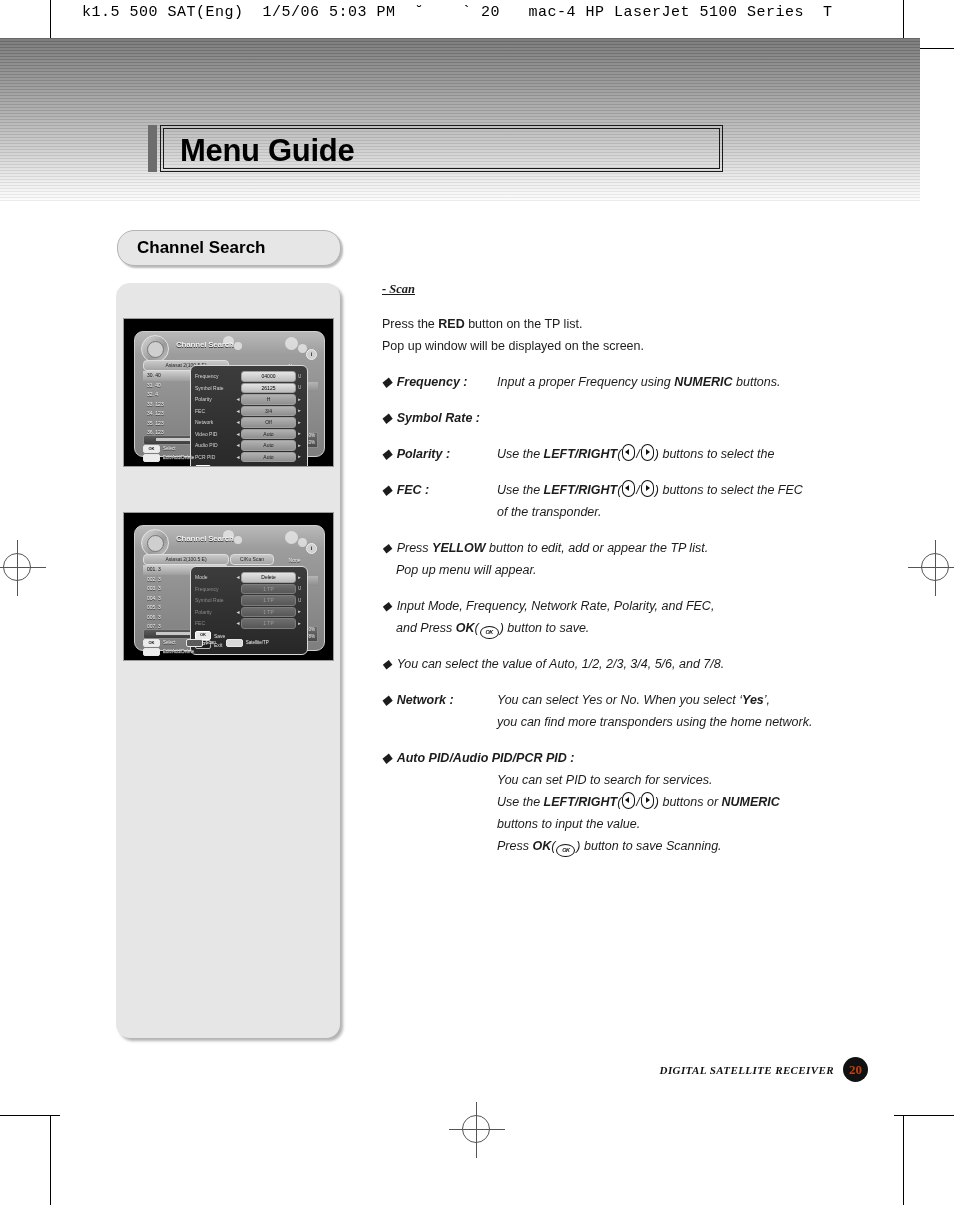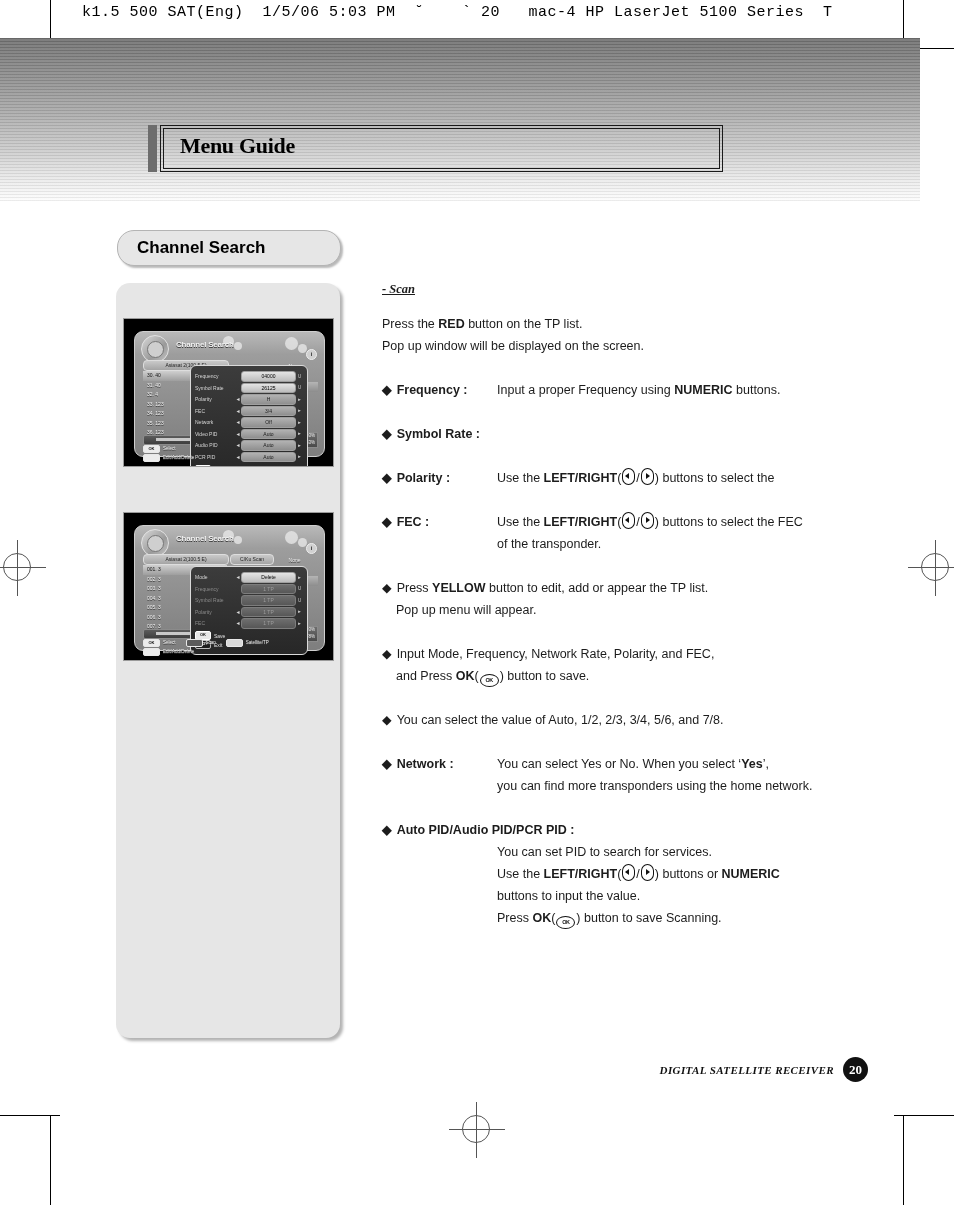--- a/index.html
+++ b/index.html
@@ -46,22 +46,22 @@
     border:1px solid #1a1a1a;
     box-shadow:inset 0 0 0 2px #ffffff00;
     background:transparent;
   }
   .title-box:after{
     content:"";position:absolute;left:2px;top:2px;right:2px;bottom:2px;
     border:1px solid #1a1a1a;
   }
   .title-text{
     position:absolute;left:32px;top:8px;
-    font-size:22px;font-weight:bold;color:#000;letter-spacing:-0.3px;
-    font-family:Liberation Serif, serif;
+    font-size:31px;font-weight:bold;color:#000;letter-spacing:-0.3px;
+    font-family:Liberation Sans, sans-serif;
   }
 
   
   .pill{
     position:absolute;left:117px;top:230px;width:222px;height:34px;
     background:#e6e6e6;border:1px solid #b4b4b4;border-radius:17px;
     box-shadow:2px 2px 2px rgba(0,0,0,0.28);
   }
   .pill-text{
     position:absolute;left:19px;top:7px;font-size:17px;font-weight:bold;color:#000;
@@ -184,21 +184,21 @@
   .lg-txt{font-size:4.5px;color:#ededed;text-shadow:0 1px 0 #3a3a3a;}
 
   
   .content{position:absolute;left:382px;top:282px;width:470px;color:#1c1c1c;}
   .sec-head{
     font-size:12.5px;font-weight:bold;font-style:italic;
     font-family:"Liberation Serif",serif;
     text-decoration:underline;margin-bottom:16px;
   }
   .para{font-size:12.5px;line-height:22px;}
-  .blk{margin-top:22px;}
+  .blk{margin-top:14px;font-style:italic;}
   .row2{display:flex;font-size:12.5px;line-height:22px;}
   .row2 .lbl{flex:0 0 115px;font-weight:bold;}
   .row2 .desc{flex:1;}
   .bullet{margin-right:5px;}
   .indent{margin-left:115px;}
   .hang{margin-left:14px;}
   b{font-weight:bold;}
 
   
   .kbtn{
@@ -218,21 +218,21 @@
     letter-spacing:-0.5px;
   }
 
   
   .footer{position:absolute;right:86px;top:1057px;display:flex;align-items:center;}
   .footer-txt{
     font-family:"Liberation Serif",serif;font-style:italic;font-weight:bold;
     font-size:11px;letter-spacing:0.4px;color:#111;margin-right:9px;
   }
   .pageno{
-    width:25px;height:25px;border-radius:50%;background:#111;color:#ffffff;
+    width:25px;height:25px;border-radius:50%;background:#111;color:#c2410c;
     font-size:13px;font-weight:bold;text-align:center;line-height:25px;
     font-family:"Liberation Serif",serif;
   }
 </style>
 </head>
 <body>
 
 <div class="print-header">
   <div class="hdr-vl" style="left:50px;"></div>
   <div class="hdr-vl" style="left:903px;"></div>

